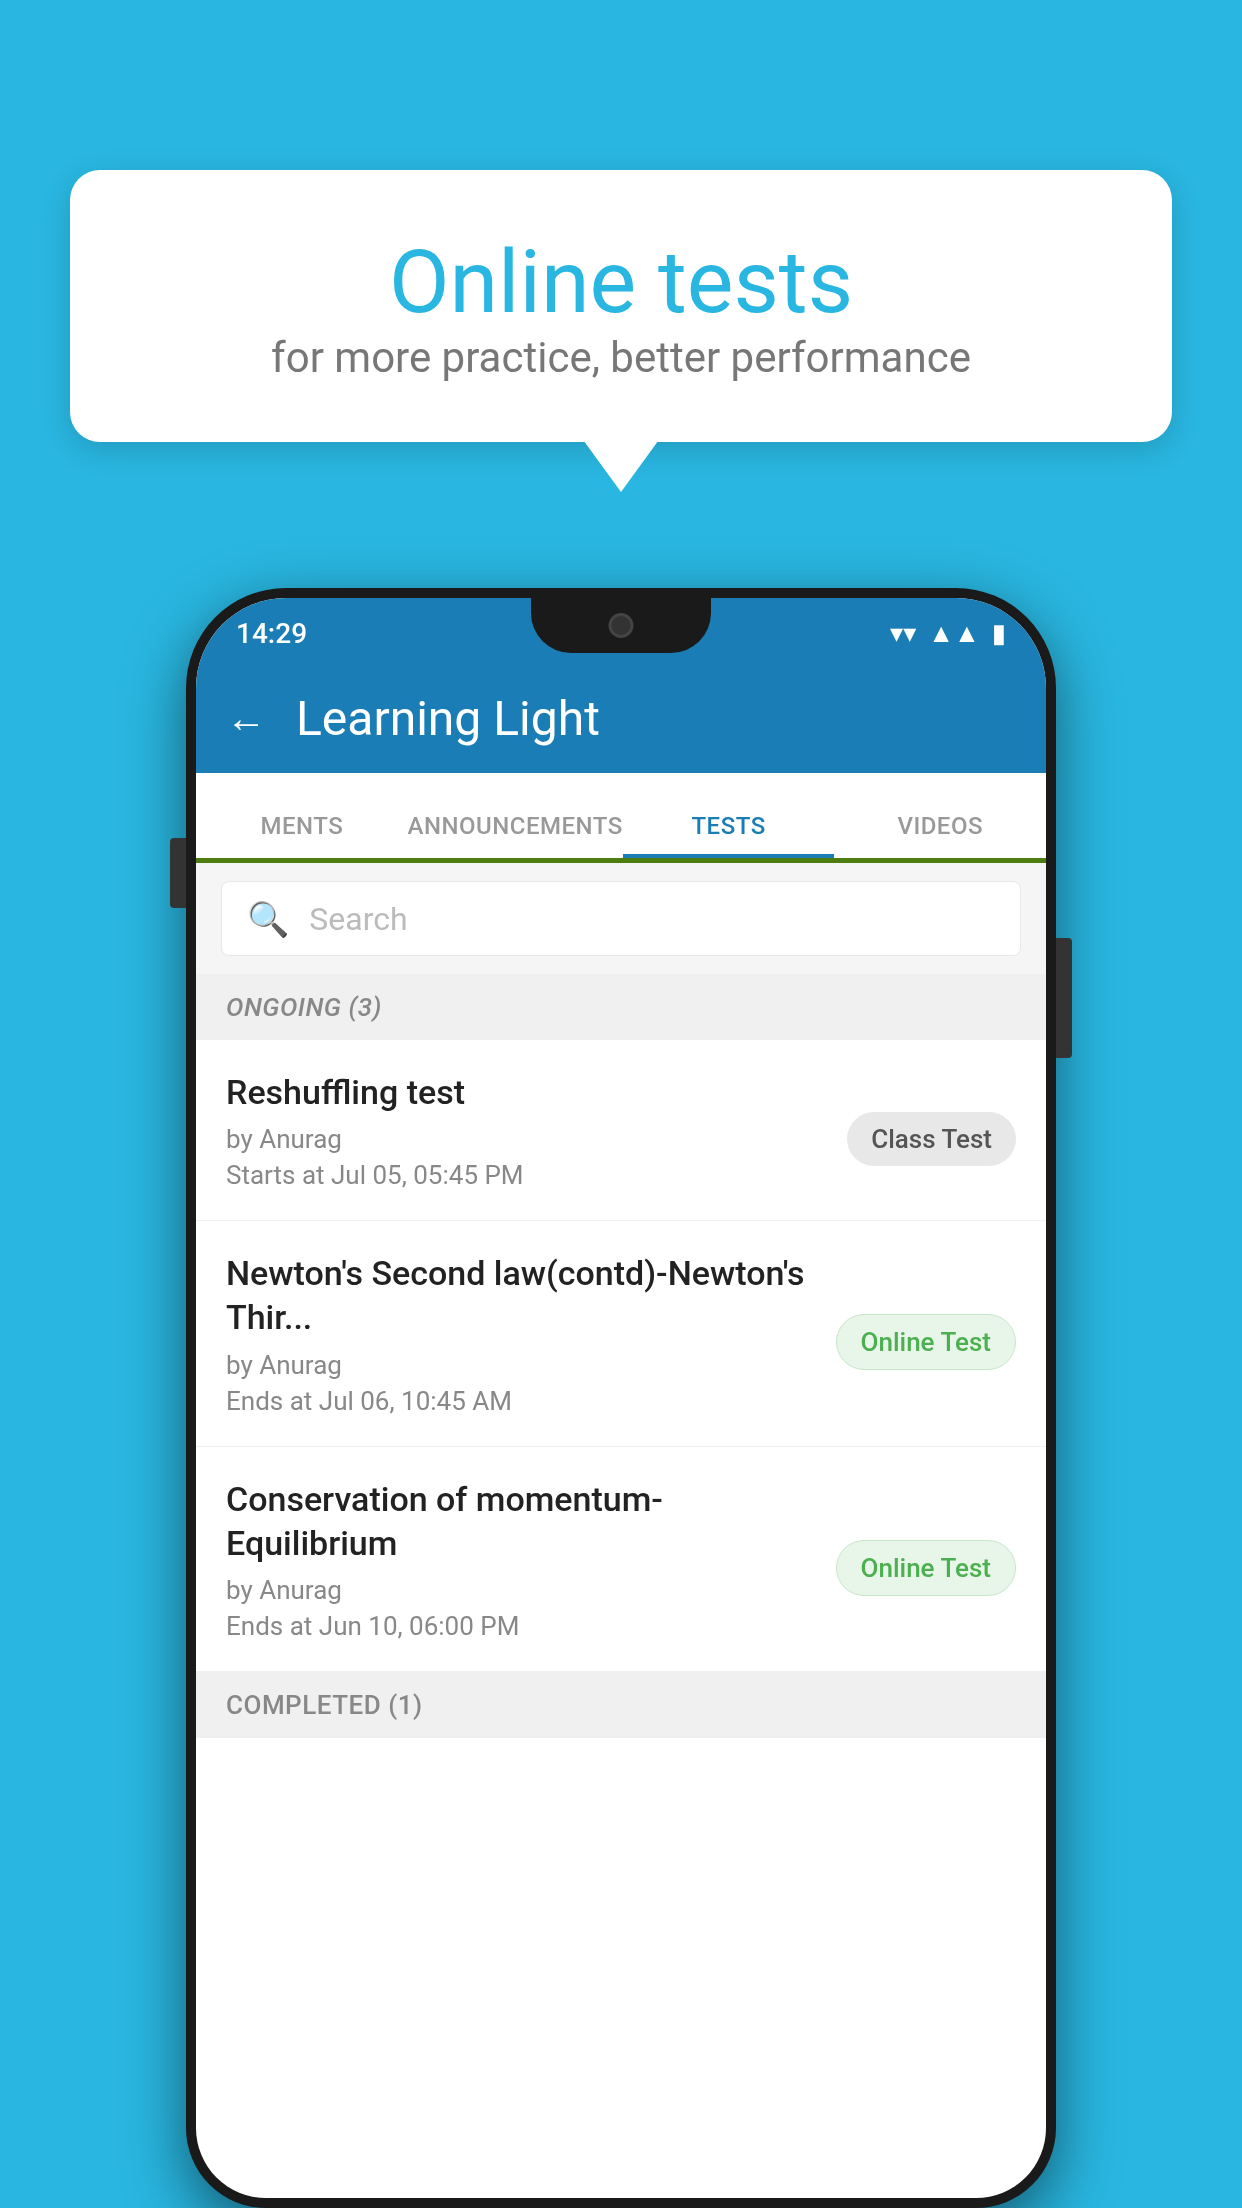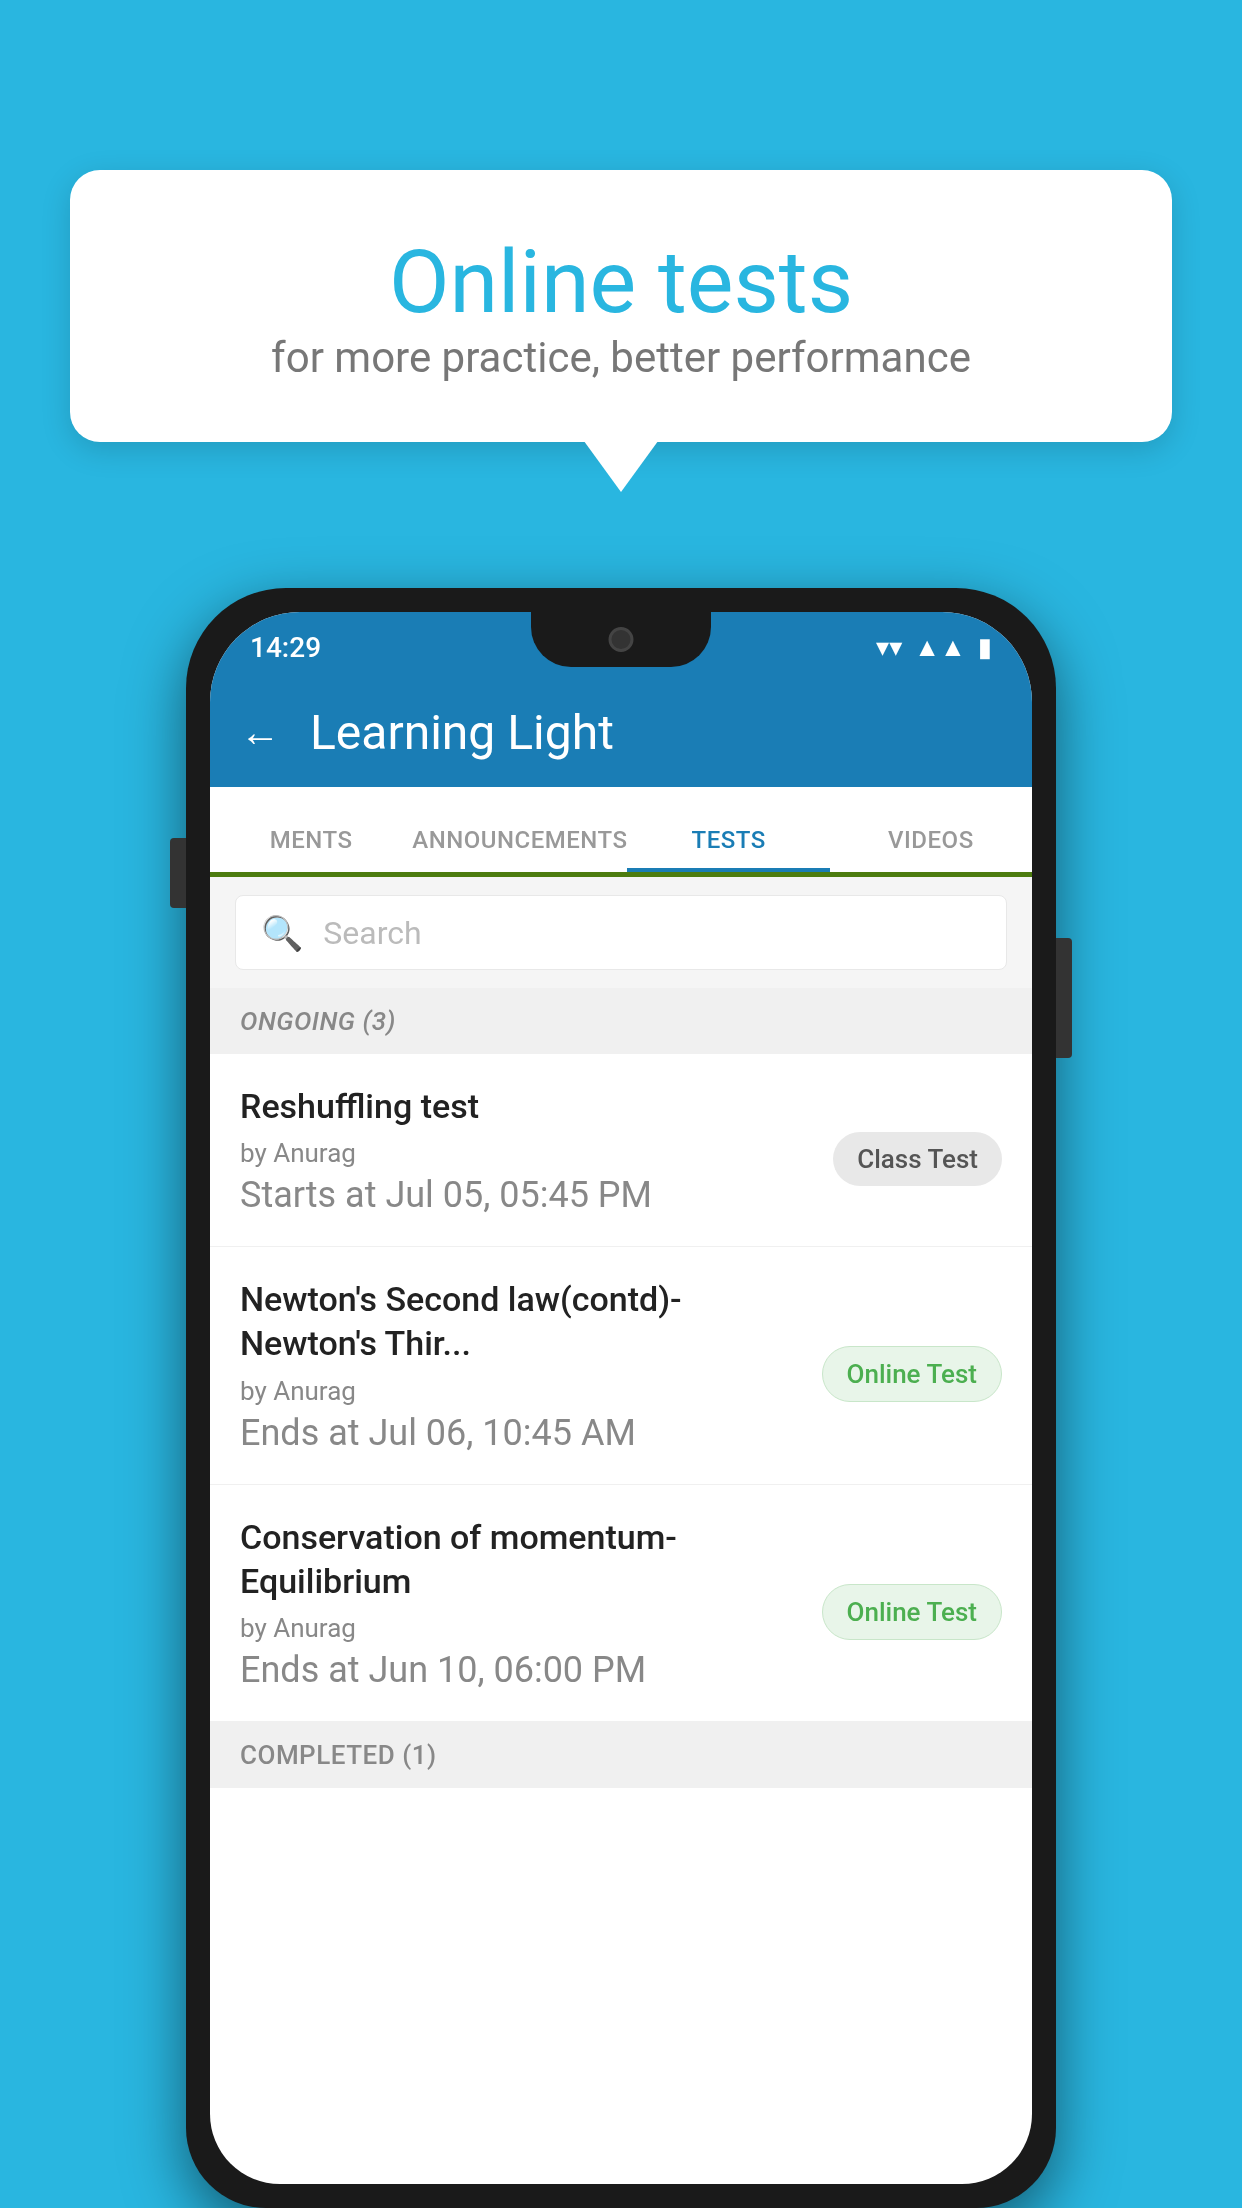--- a/index.html
+++ b/index.html
@@ -59,21 +59,21 @@
       transform: translateX(-50%);
       width: 870px;
       height: 1620px;
     }
 
     .phone-outer {
       width: 100%;
       height: 100%;
       background: #1a1a1a;
       border-radius: 100px 100px 80px 80px;
-      padding: 24px;
+      padding: 10px;
       position: relative;
       box-shadow: 0 20px 60px rgba(0,0,0,0.5);
     }
 
     .phone-inner {
       width: 100%;
       height: 100%;
       background: white;
       border-radius: 90px 90px 70px 70px;
       overflow: hidden;
@@ -257,21 +257,21 @@
       line-height: 1.3;
     }
 
     .test-author {
       font-size: 26px;
       color: #888;
       margin-bottom: 6px;
     }
 
     .test-time {
-      font-size: 36px;
+      font-size: 26px;
       color: #888;
     }
 
     .test-badge {
       border-radius: 40px;
       padding: 12px 24px;
       font-size: 26px;
       font-weight: 500;
       white-space: nowrap;
       margin-top: 18px;

